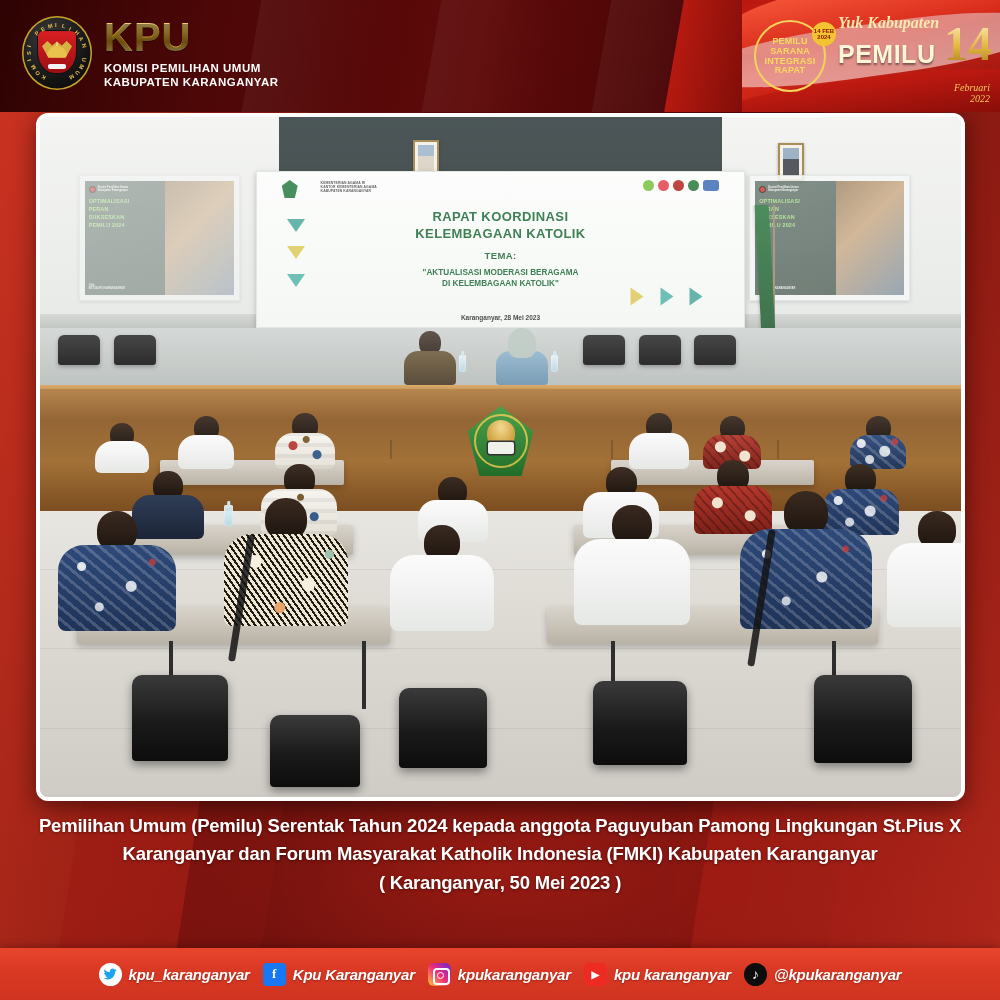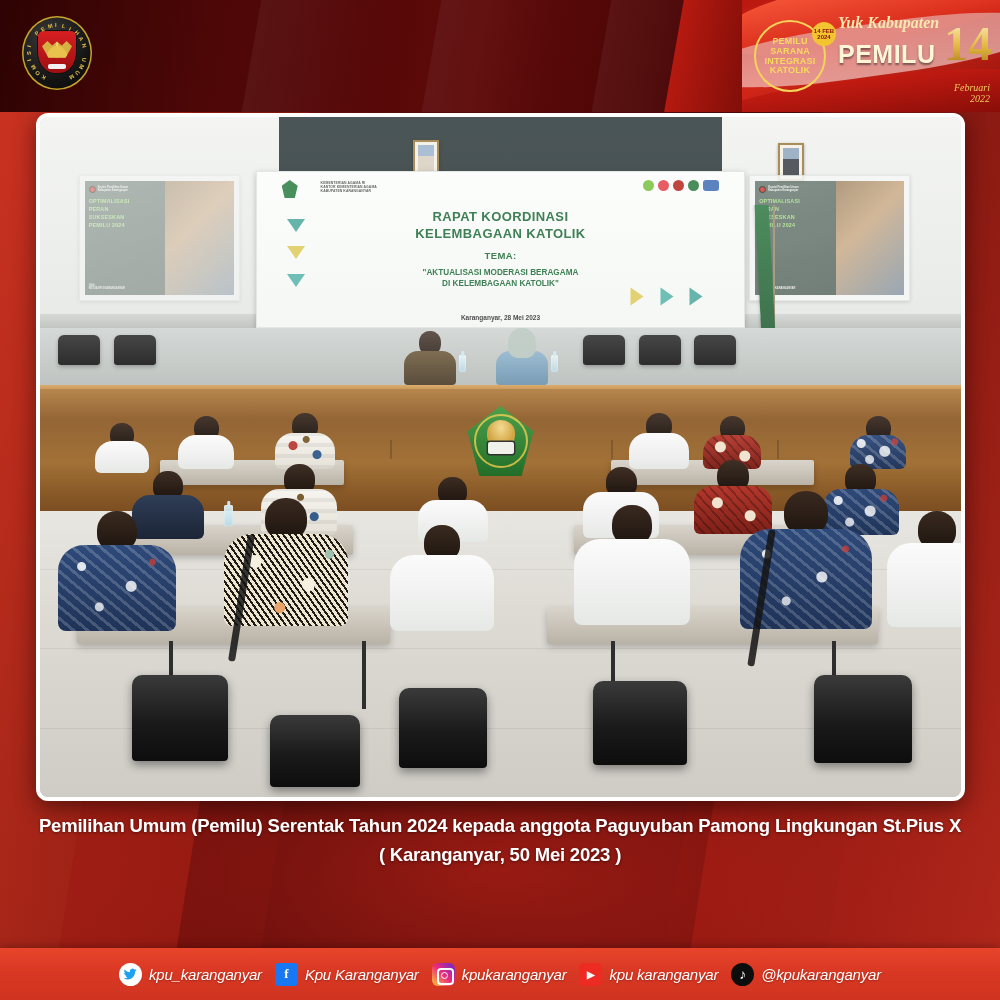--- a/index.html
+++ b/index.html
@@ -362,21 +362,21 @@
   #caption p.line4 { margin-top:1px; }
 
   
   #social {
     position:absolute; left:0; bottom:0; width:1000px; height:52px; z-index:7;
     background:linear-gradient(180deg,#e8452c 0%,#d93823 45%,#cf3420 100%);
     display:flex; align-items:center; justify-content:center; gap:13px;
     box-shadow:0 -2px 8px rgba(0,0,0,.25);
   }
   .soc { display:flex; align-items:center; gap:7px; }
-  .soc-label { color:#fff; font-size:15px; font-weight:normal; font-style:italic;
+  .soc-label { color:#fff; font-size:15px; font-weight:bold; font-style:italic;
     letter-spacing:-.2px; white-space:nowrap; text-shadow:0 1px 2px rgba(0,0,0,.3); }
   .ic { width:23px; height:23px; flex:0 0 auto; display:flex; align-items:center;
     justify-content:center; border-radius:50%; font-size:13px; font-weight:bold; color:#fff; }
   .ic-tw { background:#ffffff; color:#1da1f2; }
   .ic-fb { background:#1877f2; border-radius:4px; font-family:"Liberation Serif",serif; }
   .ic-ig { background:linear-gradient(45deg,#f9ce34,#ee2a7b 50%,#6228d7);
     border-radius:6px; position:relative; }
   .ic-ig:before { content:""; position:absolute; left:5px; top:5px; width:13px; height:13px;
     border:2px solid #fff; border-radius:4px; }
   .ic-ig:after { content:""; position:absolute; left:9px; top:9px; width:5px; height:5px;
@@ -426,32 +426,39 @@
             <span style="left: 52.799px; top: 14.201px; transform: rotate(45deg);">H</span>
             <span style="left: 57.2487px; top: 20px; transform: rotate(60deg);">A</span>
             <span style="left: 60.0459px; top: 26.7531px; transform: rotate(75deg);">N</span>
             <span style="left: 61px; top: 34px; transform: rotate(90deg);"> </span>
             <span style="left: 60.0459px; top: 41.2469px; transform: rotate(105deg);">U</span>
             <span style="left: 57.2487px; top: 48px; transform: rotate(120deg);">M</span>
             <span style="left: 52.799px; top: 53.799px; transform: rotate(135deg);">U</span>
             <span style="left: 47px; top: 58.2487px; transform: rotate(150deg);">M</span>
           </div>
         </div>
+      <div class="kpu-text">
+        <div class="kpu-word">KPU</div>
+        <div class="kpu-sub">
+          <div>KOMISI PEMILIHAN UMUM</div>
+          <div>KABUPATEN KARANGANYAR</div>
+        </div>
+      </div>
     </div>
 
     <div class="pemilu-art">
       <div class="pa-bg"></div>
       <div class="pa-ribbon1"></div>
       <div class="pa-ribbon2"></div>
       <div class="pa-ribbon3"></div>
       <div class="pa-circle">
         <div>PEMILU</div>
         <div>SARANA</div>
         <div>INTEGRASI</div>
-        <div>KATOLIK</div>
+        <div>RAPAT</div>
       </div>
       <div class="pa-badge">14 FEB 2024</div>
       <div class="pa-yuk">Yuk Kabupaten</div>
       <div class="pa-pemilu">PEMILU</div>
       <div class="pa-14">14</div>
       <div class="pa-feb">
         <div>Februari</div>
         <div>2022</div>
       </div>
     </div>
@@ -703,20 +710,21 @@
       <div class="fchair" style="left:60%;top:83%;width:94px;height:84px"></div>
       <div class="fchair" style="left:84%;top:82%;width:98px;height:88px"></div>
       <div class="fchair" style="left:25%;top:88%;width:90px;height:72px"></div>
 
       <div class="photo-haze"></div>
     </div>
   </div>
 
   <div id="caption">
     <p>Pemilihan Umum (Pemilu) Serentak Tahun 2024 kepada anggota Paguyuban Pamong Lingkungan St.Pius X</p>
+    <p>Karanganyar dan Forum Masyarakat Katholik Indonesia (FMKI) Kabupaten Karanganyar</p>
     <p class="line4">( Karanganyar, 50 Mei 2023 )</p>
   </div>
 
   <div id="social">
 
     <div class="soc">
       <span class="ic ic-tw">
         <svg width="14" height="14" viewBox="0 0 24 24" fill="#1da1f2" aria-hidden="true">
           <path d="M23 4.9c-.8.4-1.7.6-2.6.8 1-.6 1.7-1.5 2-2.5-.9.5-1.9.9-2.9 1.1A4.5 4.5 0 0 0 11.7 8c0 .4 0 .7.1 1A12.8 12.8 0 0 1 2.6 4.3a4.5 4.5 0 0 0 1.4 6 4.4 4.4 0 0 1-2-.6v.1c0 2.2 1.5 4 3.6 4.4a4.5 4.5 0 0 1-2 .1 4.5 4.5 0 0 0 4.2 3.1A9 9 0 0 1 1 19.3a12.7 12.7 0 0 0 6.9 2c8.3 0 12.8-6.9 12.8-12.8v-.6c.9-.6 1.7-1.4 2.3-2.3z"></path>
         </svg>

